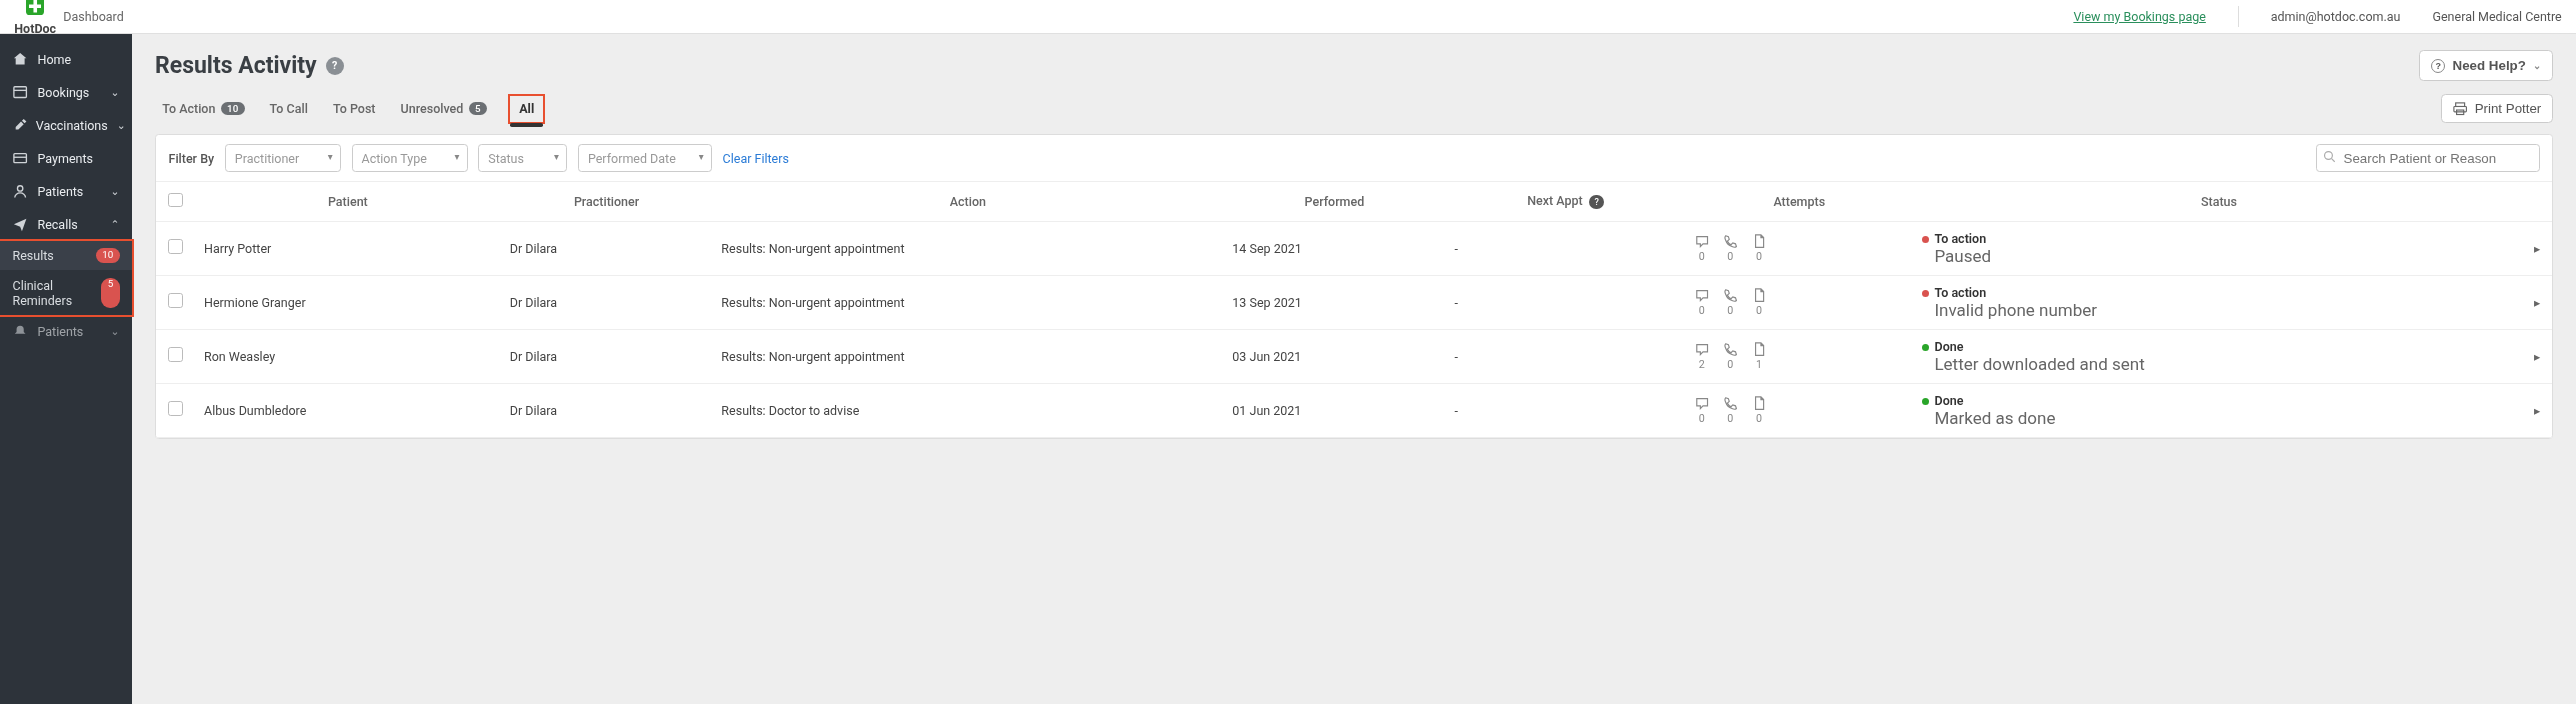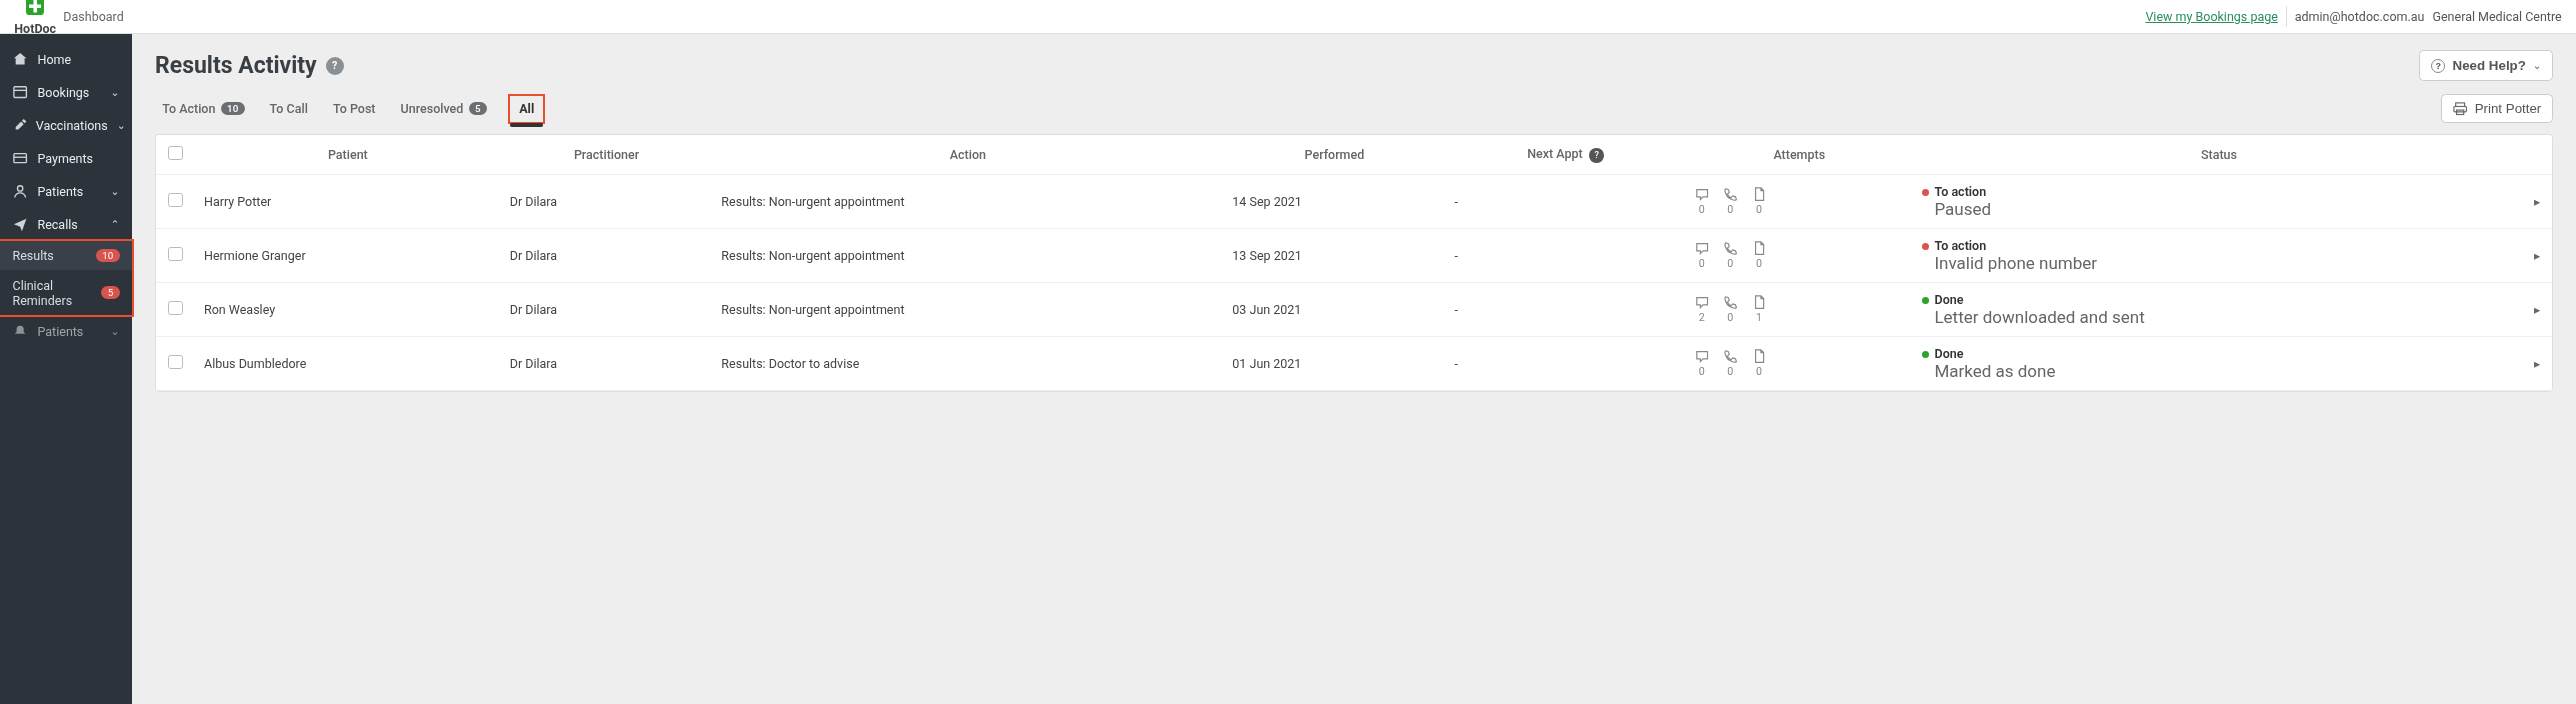--- a/index.html
+++ b/index.html
@@ -4,34 +4,34 @@
 <style>
   * { box-sizing: border-box; margin: 0; padding: 0; }
   body { font-family: -apple-system, BlinkMacSystemFont, "Segoe UI", Roboto, Helvetica, Arial, sans-serif; font-size: 12.5px; color: #333; background: #eeeeee; }
 
   
   .topbar { display: flex; align-items: center; height: 34px; background: #fff; border-bottom: 0.9px solid #e0e0e0; padding: 0 14.3px; }
   .logo { display: flex; align-items: center; gap: 5.4px; font-weight: 700; color: #444; flex-direction: column; }
   .logo-icon { width: 18px; height: 18px; background: #2aa52a; border-radius: 3.6px; display:flex; align-items:center; justify-content:center; color:#fff; font-weight:bold; }
   .logo-text { font-weight: 700; color: #444; }
   .crumb { margin-left: 7.2px; color: #666; }
-  .top-right { margin-left: auto; display: flex; align-items: center; gap: 8px; }
+  .top-right { margin-left: auto; display: flex; align-items: center; gap: 32px; }
   .link-book { color: #2a8f5c; text-decoration: underline; }
   .vsep { width: 0.9px; height: 21.5px; background: #ddd; }
   .top-right .muted { color: #555; }
 
   
   .layout { display: flex; height: calc(100% - 34px); }
   .sidebar { width: 132px; background: #2d333a; color: #e9ecef; padding-top: 9px; flex-shrink: 0; min-height: 671px; }
   .side-item { display: flex; align-items: center; gap: 9px; padding: 9px 12.5px; color: #e9ecef; cursor: pointer; }
   .side-item .icon { width: 16px; display:flex; justify-content:center; color:#cfd3d7; }
   .side-item .label { flex: 1; }
   .side-item .chev { color: #cfd3d7; font-size: 10.7px; }
   .submenu { }
-  .submenu .sub-item { display:flex; align-items:center; justify-content: space-between; padding: 7.2px 12.5px 7.2px 12.5px; color:#d9dde1; cursor:pointer; }
+  .submenu .sub-item { display:flex; justify-content: space-between; padding: 7.2px 12.5px 7.2px 12.5px; color:#d9dde1; cursor:pointer; }
   .sub-item.selected { background:#3a4049; }
   .badge-red { background:#d9534f; color:#fff; border-radius: 9px; padding: 0.9px 6.3px; font-size: 9.8px; }
   .highlight-box { outline: 2.7px solid #e84f2f; outline-offset: -0.9px; }
 
   
   .main { flex: 1; padding: 16px 23px; overflow: auto; }
   .page-header { display:flex; align-items:center; justify-content:space-between; margin-bottom: 12.5px; }
   .page-title-row { display:flex; align-items:center; gap:9px; }
   .page-title { font-size: 23px; font-weight: 700; color: #3a3f44; }
   .help-q { width:18px; height:18px; border-radius:50%; background:#8a8f94; color:#fff; display:flex; align-items:center; justify-content:center; font-size:10.7px; font-weight:bold; }
@@ -225,20 +225,37 @@
               <rect x="1" y="5" width="14" height="6" rx="1" fill="none" stroke="#666" stroke-width="1.3"></rect>
               <rect x="4" y="9" width="8" height="5" fill="none" stroke="#666" stroke-width="1.3"></rect>
             </svg>
         </span>
         <span>Print Potter</span>
       </button>
     </div>
 
     <div class="panel">
 
+      <div class="filter-bar">
+        <span class="filter-label">Filter By</span>
+        <div class="select">Practitioner</div>
+        <div class="select">Action Type</div>
+        <div class="select" style="min-width:89px">Status</div>
+        <div class="select" style="min-width:134px">Performed Date</div>
+        <span class="clear-link">Clear Filters</span>
+        <div class="search-wrap">
+          <span class="sicon">
+            <svg width="12.5" height="12.5" viewBox="0 0 16 16">
+                <circle cx="7" cy="7" r="5" fill="none" stroke="#aaa" stroke-width="1.5"></circle>
+                <line x1="11" y1="11" x2="15" y2="15" stroke="#aaa" stroke-width="1.5"></line>
+              </svg>
+          </span>
+          <input class="search" placeholder="Search Patient or Reason" style="">
+        </div>
+      </div>
 
       <table class="grid">
         <thead>
           <tr>
             <th class="col-cb"><span class="cb"></span></th>
             <th>Patient</th>
             <th>Practitioner</th>
             <th>Action</th>
             <th>Performed</th>
             <th>

